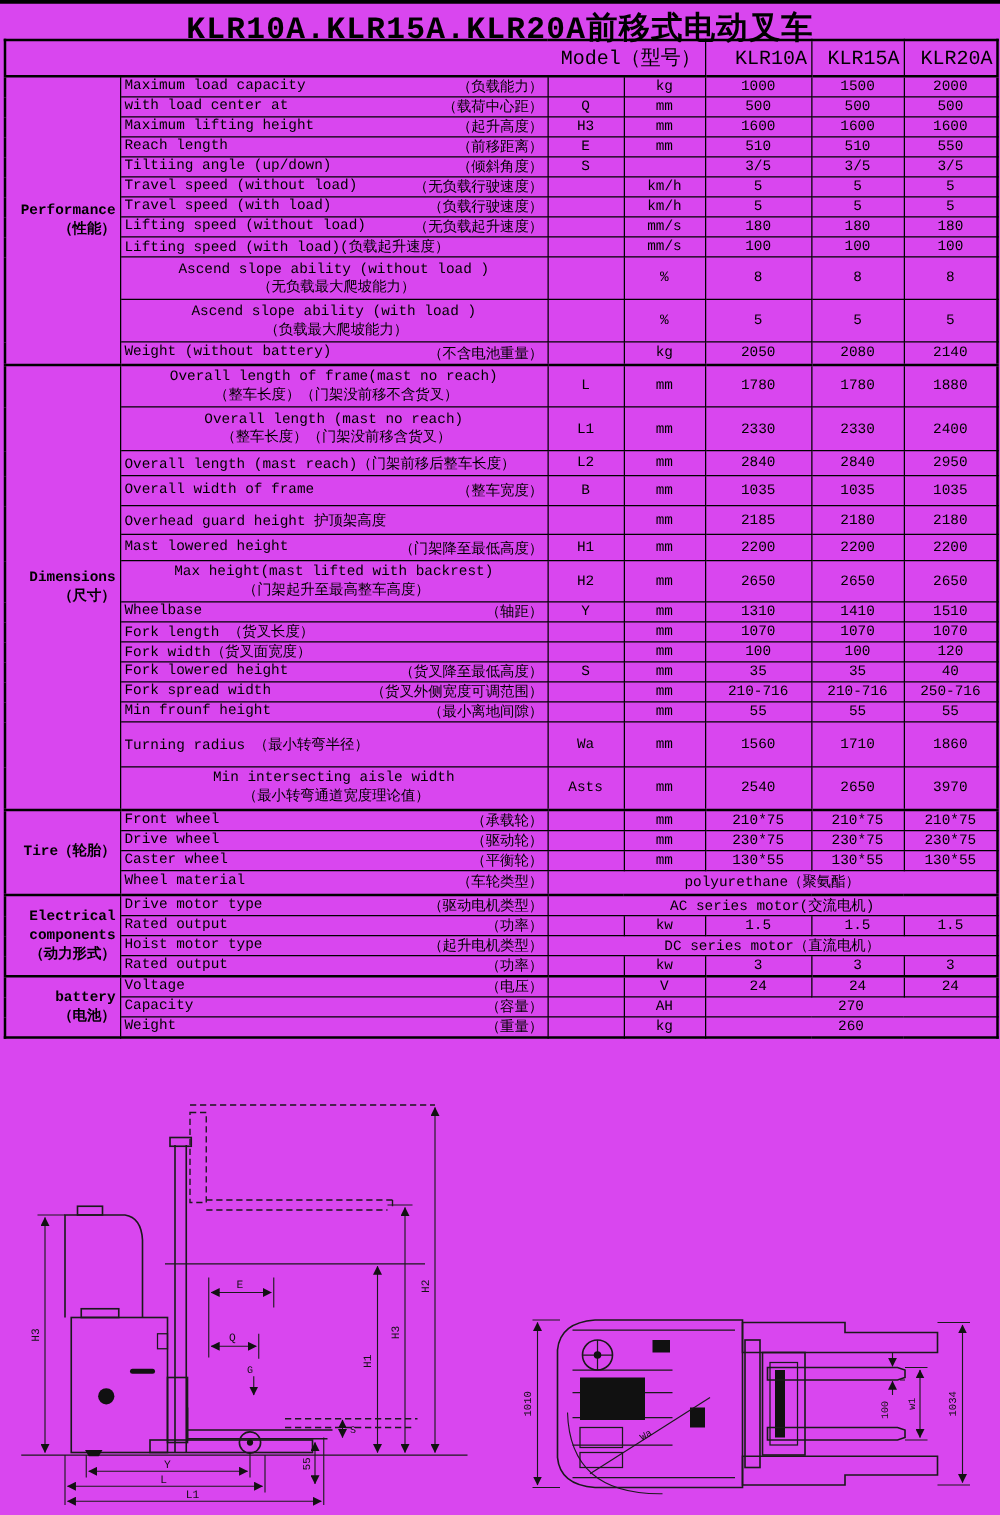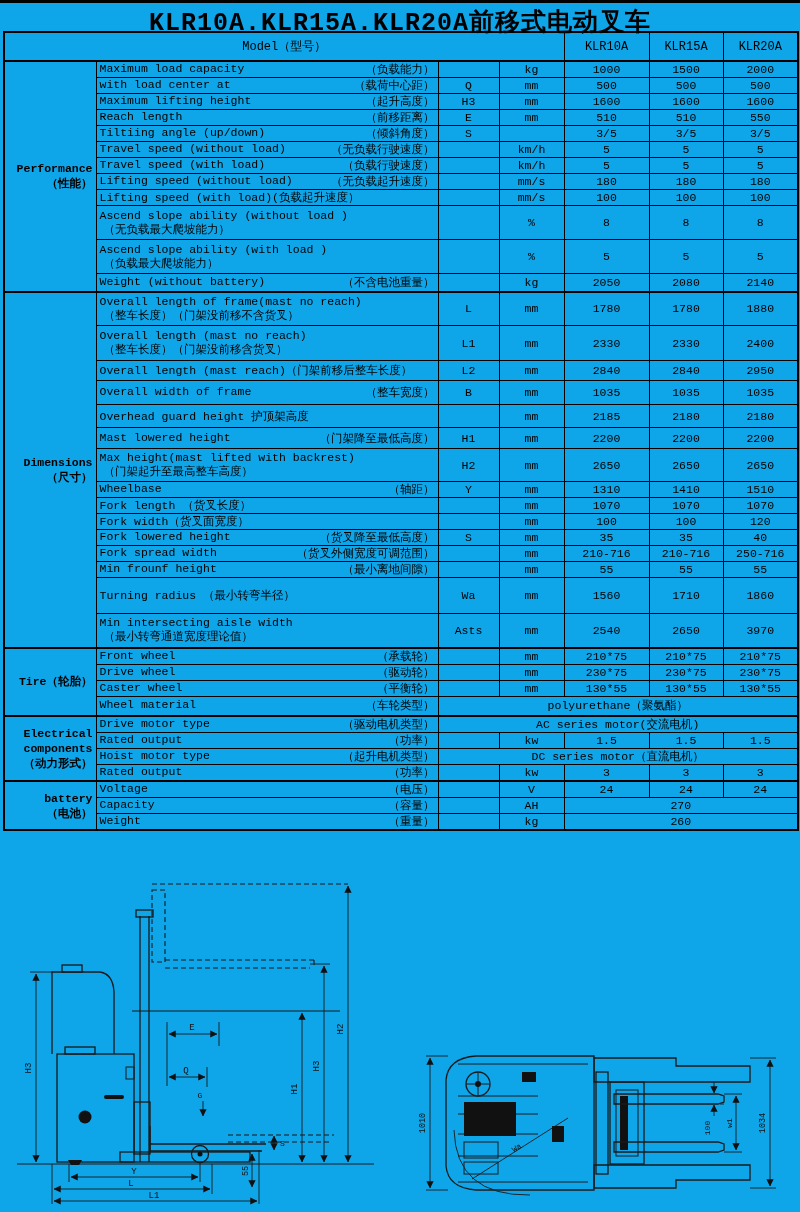--- a/index.html
+++ b/index.html
@@ -1,26 +1,26 @@
 <!DOCTYPE html>
 <html><head>
 <meta charset="utf-8">
 <style>
   * { margin:0; padding:0; box-sizing:border-box; }
   body { background:#888; font-family:"Liberation Mono","DejaVu Sans Mono",monospace; }
-  .page { width:800px; height:1212px; background:#0ea5e9; color:#000; position:relative; margin:0 auto; overflow:hidden; }
+  .page { width:800px; height:1212px; background:#d946ef; color:#000; position:relative; margin:0 auto; overflow:hidden; }
   .title { border-top:3px solid #000; text-align:center; font-weight:bold; font-size:25px;
            letter-spacing:1px; padding:2px 0 3px 0; height:31px; }
   table.spec { border-collapse:collapse; border:2px solid #000; table-layout:fixed;
                width:794px; margin-left:3px; }
   table.spec td { border:1px solid #000; font-size:11.5px; padding:0 3px; height:16px;
                   overflow:hidden; white-space:nowrap; }
-  tr.hdr td { height:29px; text-align:center; font-size:12px; border-bottom:2px solid #000; }
+  tr.hdr td { height:29px; text-align:right; font-size:16px; border-bottom:2px solid #000; }
   td.sec { font-weight:bold; text-align:right; font-size:13px; line-height:15px; white-space:normal; }
-  td.desc { text-align:left; }
+  td.desc { text-align:center; }
   td.c { text-align:center; font-size:12px; }
   .flexline { display:flex; justify-content:space-between; }
   .l2 { padding-left:4px; }
   tr.secstart td { border-top:2px solid #000; }
   .drawings { position:absolute; left:0; top:860px; width:800px; height:352px; }
   svg text { font-family:"Liberation Mono","DejaVu Sans Mono",monospace; fill:#111; }
   .m  { stroke:#1a1a1a; stroke-width:1.3; fill:none; }
   .m2 { stroke:#1a1a1a; stroke-width:1; fill:none; }
   .d  { stroke:#1a1a1a; stroke-width:1.1; fill:none; stroke-dasharray:5 3; }
   .dim{ stroke:#1a1a1a; stroke-width:0.9; fill:none; }

